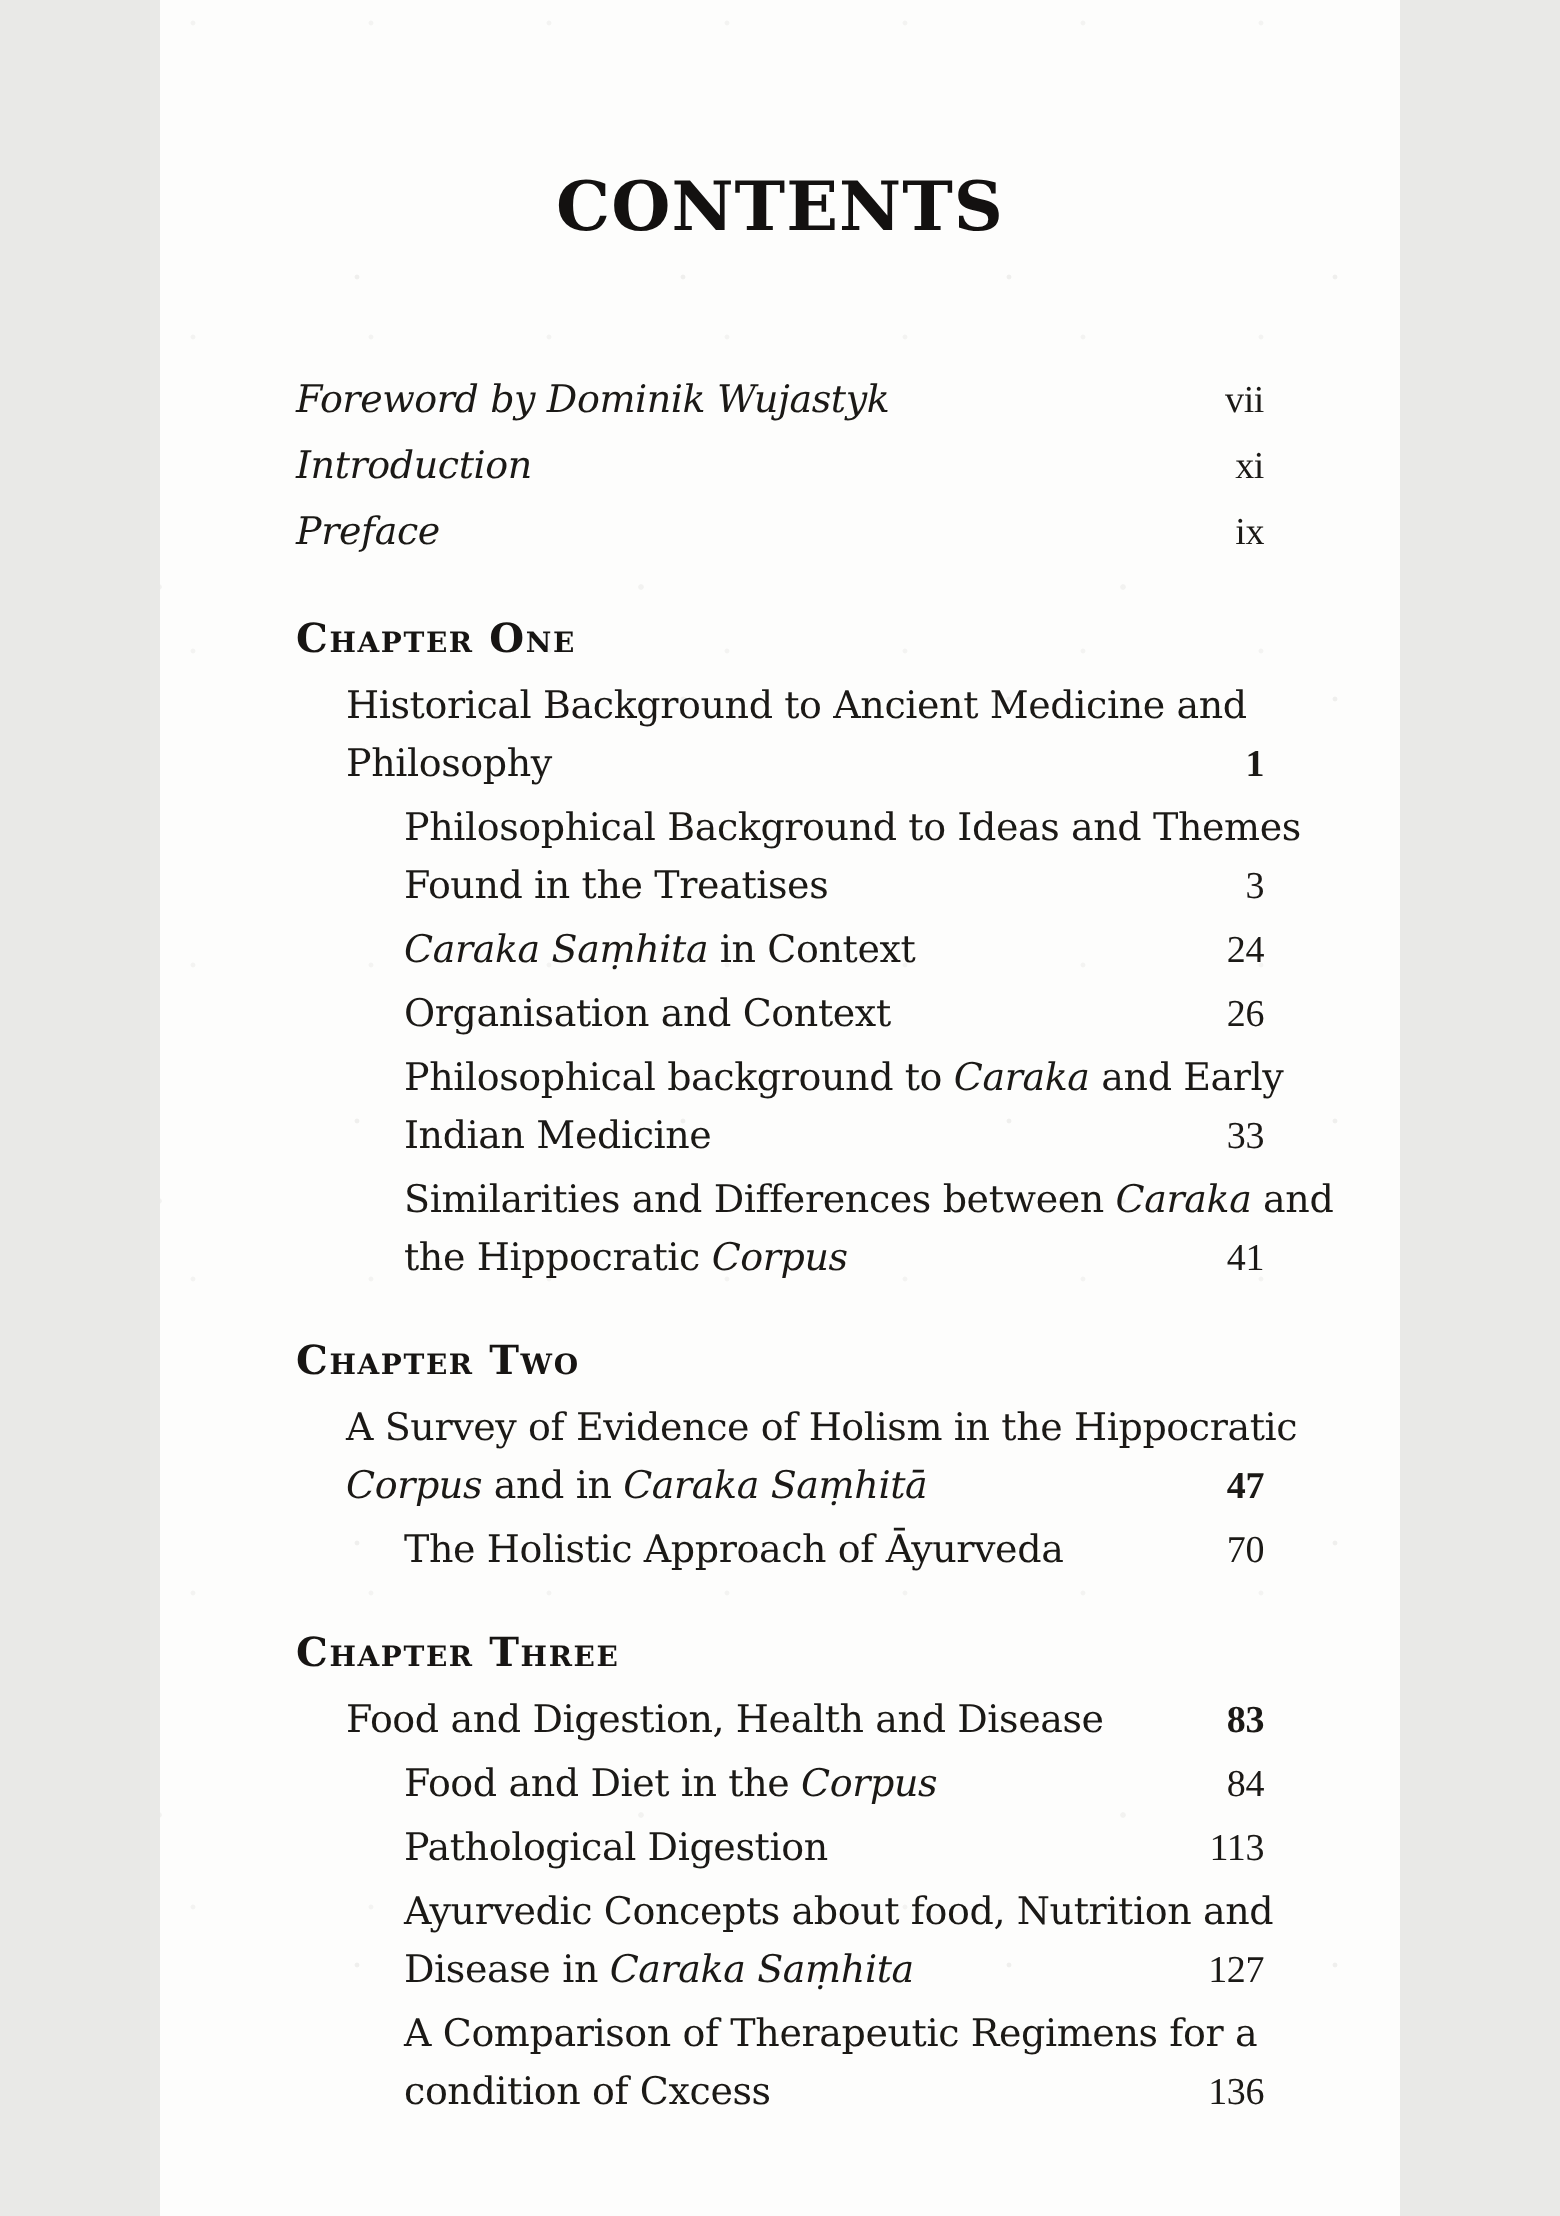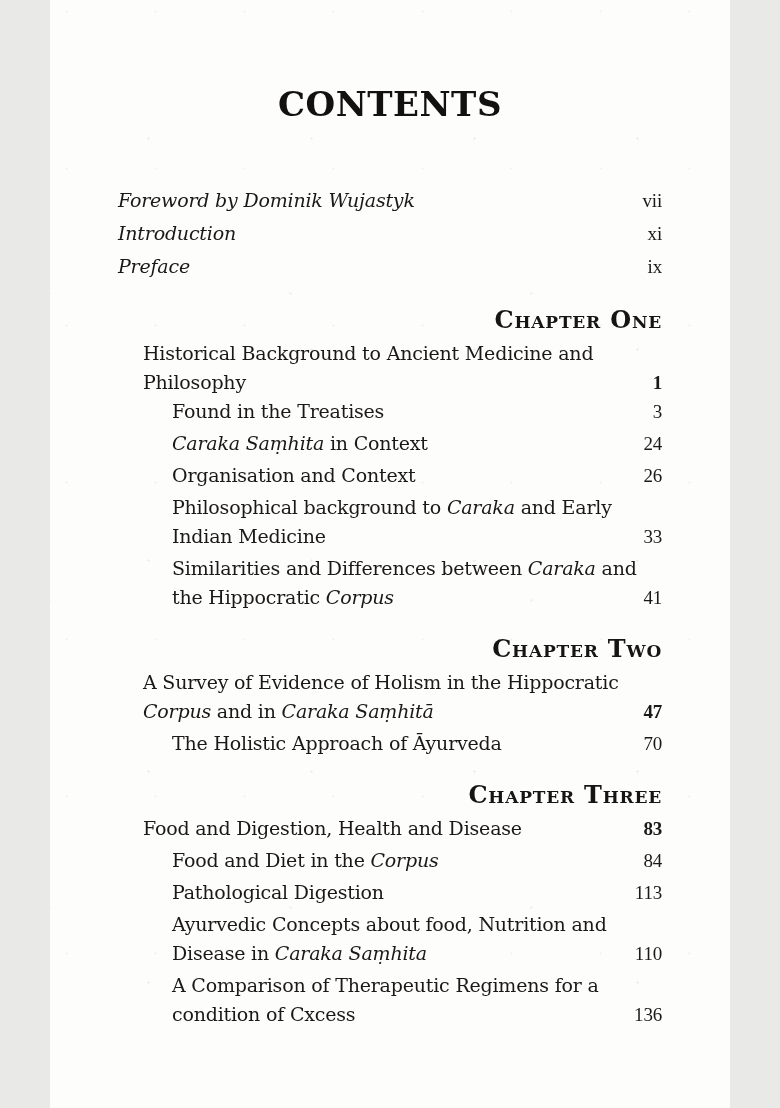--- a/index.html
+++ b/index.html
@@ -1,18 +1,18 @@
 <!DOCTYPE html>
 <html><head>
 <meta charset="utf-8">
 <style>
   html, body { margin: 0; padding: 0; background: #e9e9e7; }
   .page {
     position: relative;
-    width: 680px;
+    width: 620px;
     height: 1108px;
     margin: 0 auto;
     box-sizing: border-box;
     background-color: #fdfdfc;
     background-image:
       radial-gradient(circle, rgba(120,118,110,0.10) 1px, transparent 1.4px),
       radial-gradient(circle, rgba(120,118,110,0.07) 1px, transparent 1.4px),
       radial-gradient(circle, rgba(120,118,110,0.08) 1.2px, transparent 1.6px);
     background-size: 163px 211px, 89px 157px, 241px 307px;
     background-position: 17px 33px, 61px 90px, 120px 140px;
@@ -45,25 +45,24 @@
   .page-num { font-style: normal; text-align: right; font-family: Liberation Serif, serif; }
   .page-num.bold { font-weight: bold; }
   .lvl0 { padding-left: 0; gap: 44px; }
   .lvl1 { padding-left: 25px; }
   .lvl2 { padding-left: 54px; }
   .entry-start { margin-top: 3px; }
   .heading {
     margin: 22px 0 5px 0;
     font-weight: bold;
     font-variant: small-caps;
-    font-size: 24px;
+    font-size: 20px;
     line-height: 29px;
     letter-spacing: 0.8px;
     color: #171513;
-    text-align: right;
   }
 </style>
 </head>
 <body>
 
 <div class="page">
   <h1 class="title">CONTENTS</h1>
   <div id="front">
       <div class="row lvl0 front-row">
         <span class="line-text"><span class="seg italic">Foreword by Dominik Wujastyk</span></span>
@@ -84,20 +83,24 @@
   <div id="chapters">
       <div class="heading">Chapter One</div>
       <div class="row lvl1 entry-start">
         <span class="line-text"><span class="seg">Historical Background to Ancient Medicine and</span></span>
         <span class="spacer"></span>
       </div>
       <div class="row lvl1">
         <span class="line-text"><span class="seg">Philosophy</span></span>
         <span class="spacer"></span>
         <span class="page-num bold">1</span>
+      </div>
+      <div class="row lvl2 entry-start">
+        <span class="line-text"><span class="seg">Philosophical Background to Ideas and Themes</span></span>
+        <span class="spacer"></span>
       </div>
       <div class="row lvl2">
         <span class="line-text"><span class="seg">Found in the Treatises</span></span>
         <span class="spacer"></span>
         <span class="page-num">3</span>
       </div>
       <div class="row lvl2 entry-start">
         <span class="line-text"><span class="seg italic">Caraka Saṃhita</span><span class="seg"> in Context</span></span>
         <span class="spacer"></span>
         <span class="page-num">24</span>
@@ -156,21 +159,21 @@
         <span class="spacer"></span>
         <span class="page-num">113</span>
       </div>
       <div class="row lvl2 entry-start">
         <span class="line-text"><span class="seg">Ayurvedic Concepts about food, Nutrition and</span></span>
         <span class="spacer"></span>
       </div>
       <div class="row lvl2">
         <span class="line-text"><span class="seg">Disease in </span><span class="seg italic">Caraka Saṃhita</span></span>
         <span class="spacer"></span>
-        <span class="page-num">110</span>
+        <span class="page-num">127</span>
       </div>
       <div class="row lvl2 entry-start">
         <span class="line-text"><span class="seg">A Comparison of Therapeutic Regimens for a</span></span>
         <span class="spacer"></span>
       </div>
       <div class="row lvl2">
         <span class="line-text"><span class="seg">condition of Cxcess</span></span>
         <span class="spacer"></span>
         <span class="page-num">136</span>
       </div>

